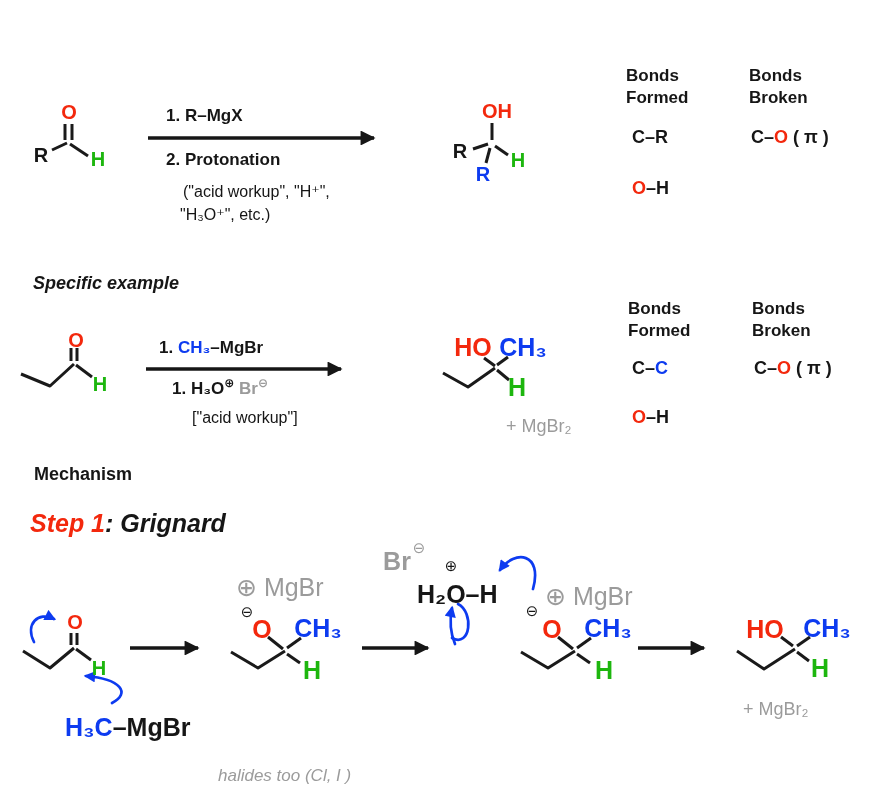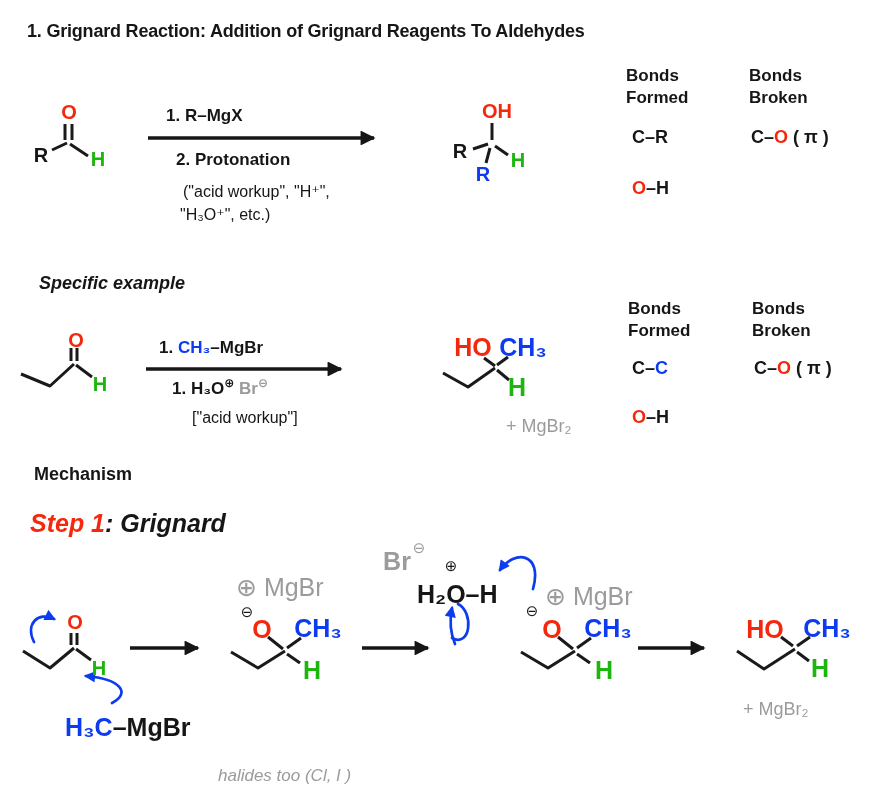--- a/index.html
+++ b/index.html
@@ -103,45 +103,44 @@
     <line class="ra" x1="638" y1="648" x2="704" y2="648" marker-end="url(#mB)"></line>
 
     <g>
       <polyline class="bd" points="737,651 764,669 795,649"></polyline>
       <line class="bd" x1="793" y1="646" x2="781" y2="637"></line>
       <line class="bd" x1="797" y1="646" x2="810" y2="637"></line>
       <line class="bd" x1="797" y1="652" x2="809" y2="661"></line>
     </g>
   </svg>
 
-  <div class="t b title" style="left:27px;top:21px">1. Grignard Reaction: Addition of Grignard Reagents To Aldehydes</div>
 
   <div class="t b f20 c red" style="left:69px;top:112px">O</div>
   <div class="t b f20 c" style="left:41px;top:155px">R</div>
   <div class="t b f20 c green" style="left:98px;top:159px">H</div>
 
   <div class="t b f17" style="left:166px;top:106px">1. R–MgX</div>
-  <div class="t b f17" style="left:176px;top:150px">2. Protonation</div>
+  <div class="t b f17" style="left:166px;top:150px">2. Protonation</div>
   <div class="t f16" style="left:183px;top:183px">("acid workup", "H⁺",</div>
   <div class="t f16" style="left:180px;top:206px">"H₃O⁺", etc.)</div>
 
   <div class="t b f20 c red" style="left:497px;top:111px">OH</div>
   <div class="t b f20 c" style="left:460px;top:151px">R</div>
   <div class="t b f20 c green" style="left:518px;top:160px">H</div>
   <div class="t b f20 c blue" style="left:483px;top:174px">R</div>
 
   <div class="t b f17" style="left:626px;top:66px">Bonds</div>
   <div class="t b f17" style="left:626px;top:88px">Formed</div>
   <div class="t b f18" style="left:632px;top:127px">C–R</div>
   <div class="t b f18" style="left:632px;top:178px"><span class="red">O</span><span>–H</span></div>
   <div class="t b f17" style="left:749px;top:66px">Bonds</div>
   <div class="t b f17" style="left:749px;top:88px">Broken</div>
   <div class="t b f18" style="left:751px;top:127px"><span>C–</span><span class="red">O</span><span> ( π )</span></div>
 
-  <div class="t b i f18" style="left:39px;top:273px">Specific example</div>
+  <div class="t b i f18" style="left:33px;top:273px">Specific example</div>
 
   <div class="t b f20 c red" style="left:76px;top:340px">O</div>
   <div class="t b f20 c green" style="left:100px;top:384px">H</div>
 
   <div class="t b f17" style="left:159px;top:338px"><span>1. </span><span class="blue">CH₃</span><span>–MgBr</span></div>
   <div class="t b f17" style="left:172px;top:377px"><span>1. H₃O</span><span class="sup">⊕</span><span class="gray"> Br</span><span class="sup gray">⊖</span></div>
   <div class="t f16" style="left:192px;top:409px">["acid workup"]</div>
 
   <div class="t b f19 c red" style="left:473px;top:347px">HO</div>
   <div class="t b f19 c blue" style="left:523px;top:347px">CH₃</div>

